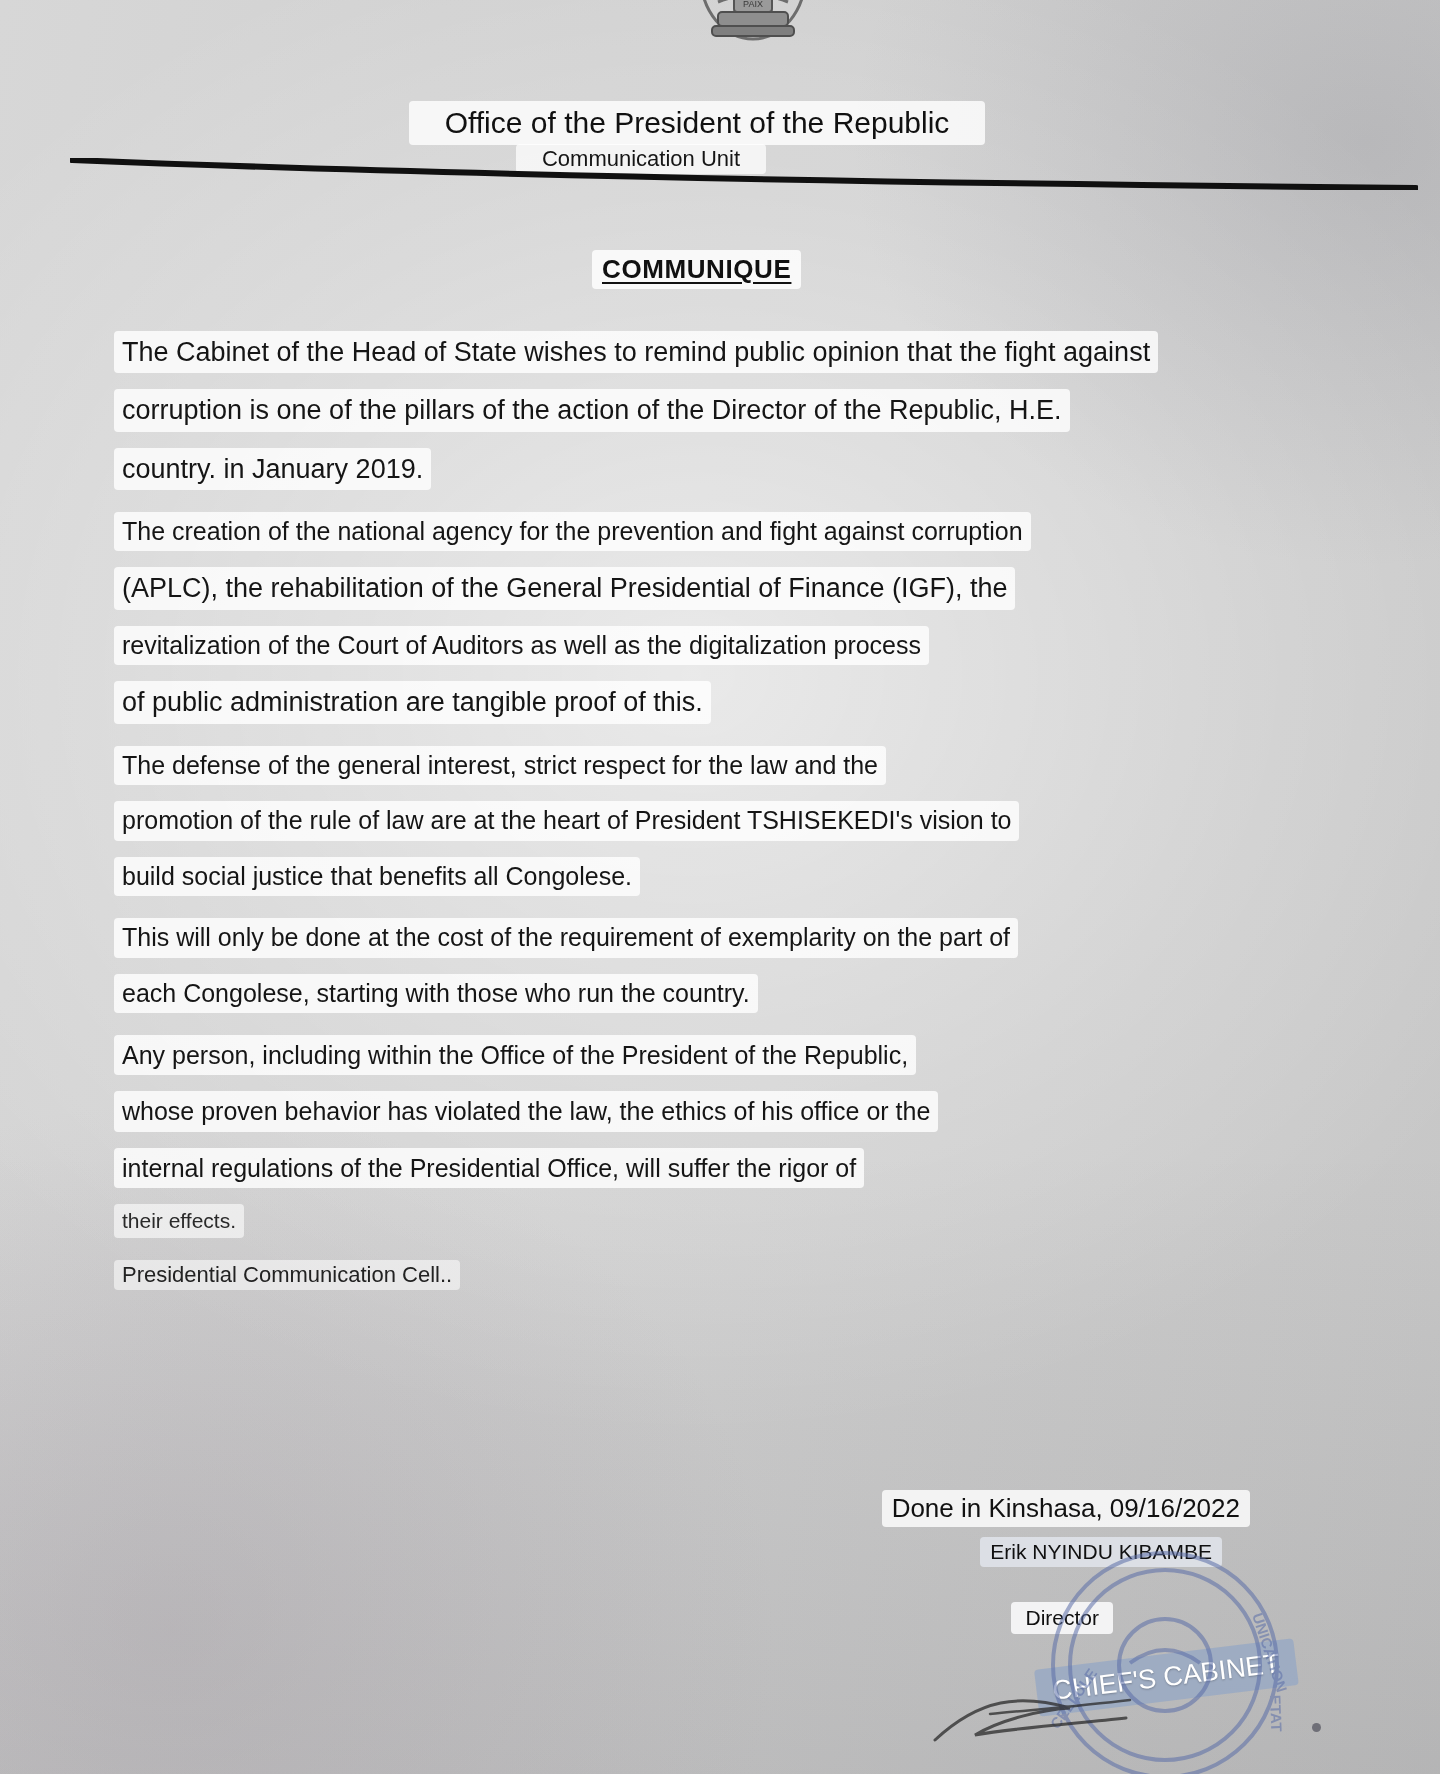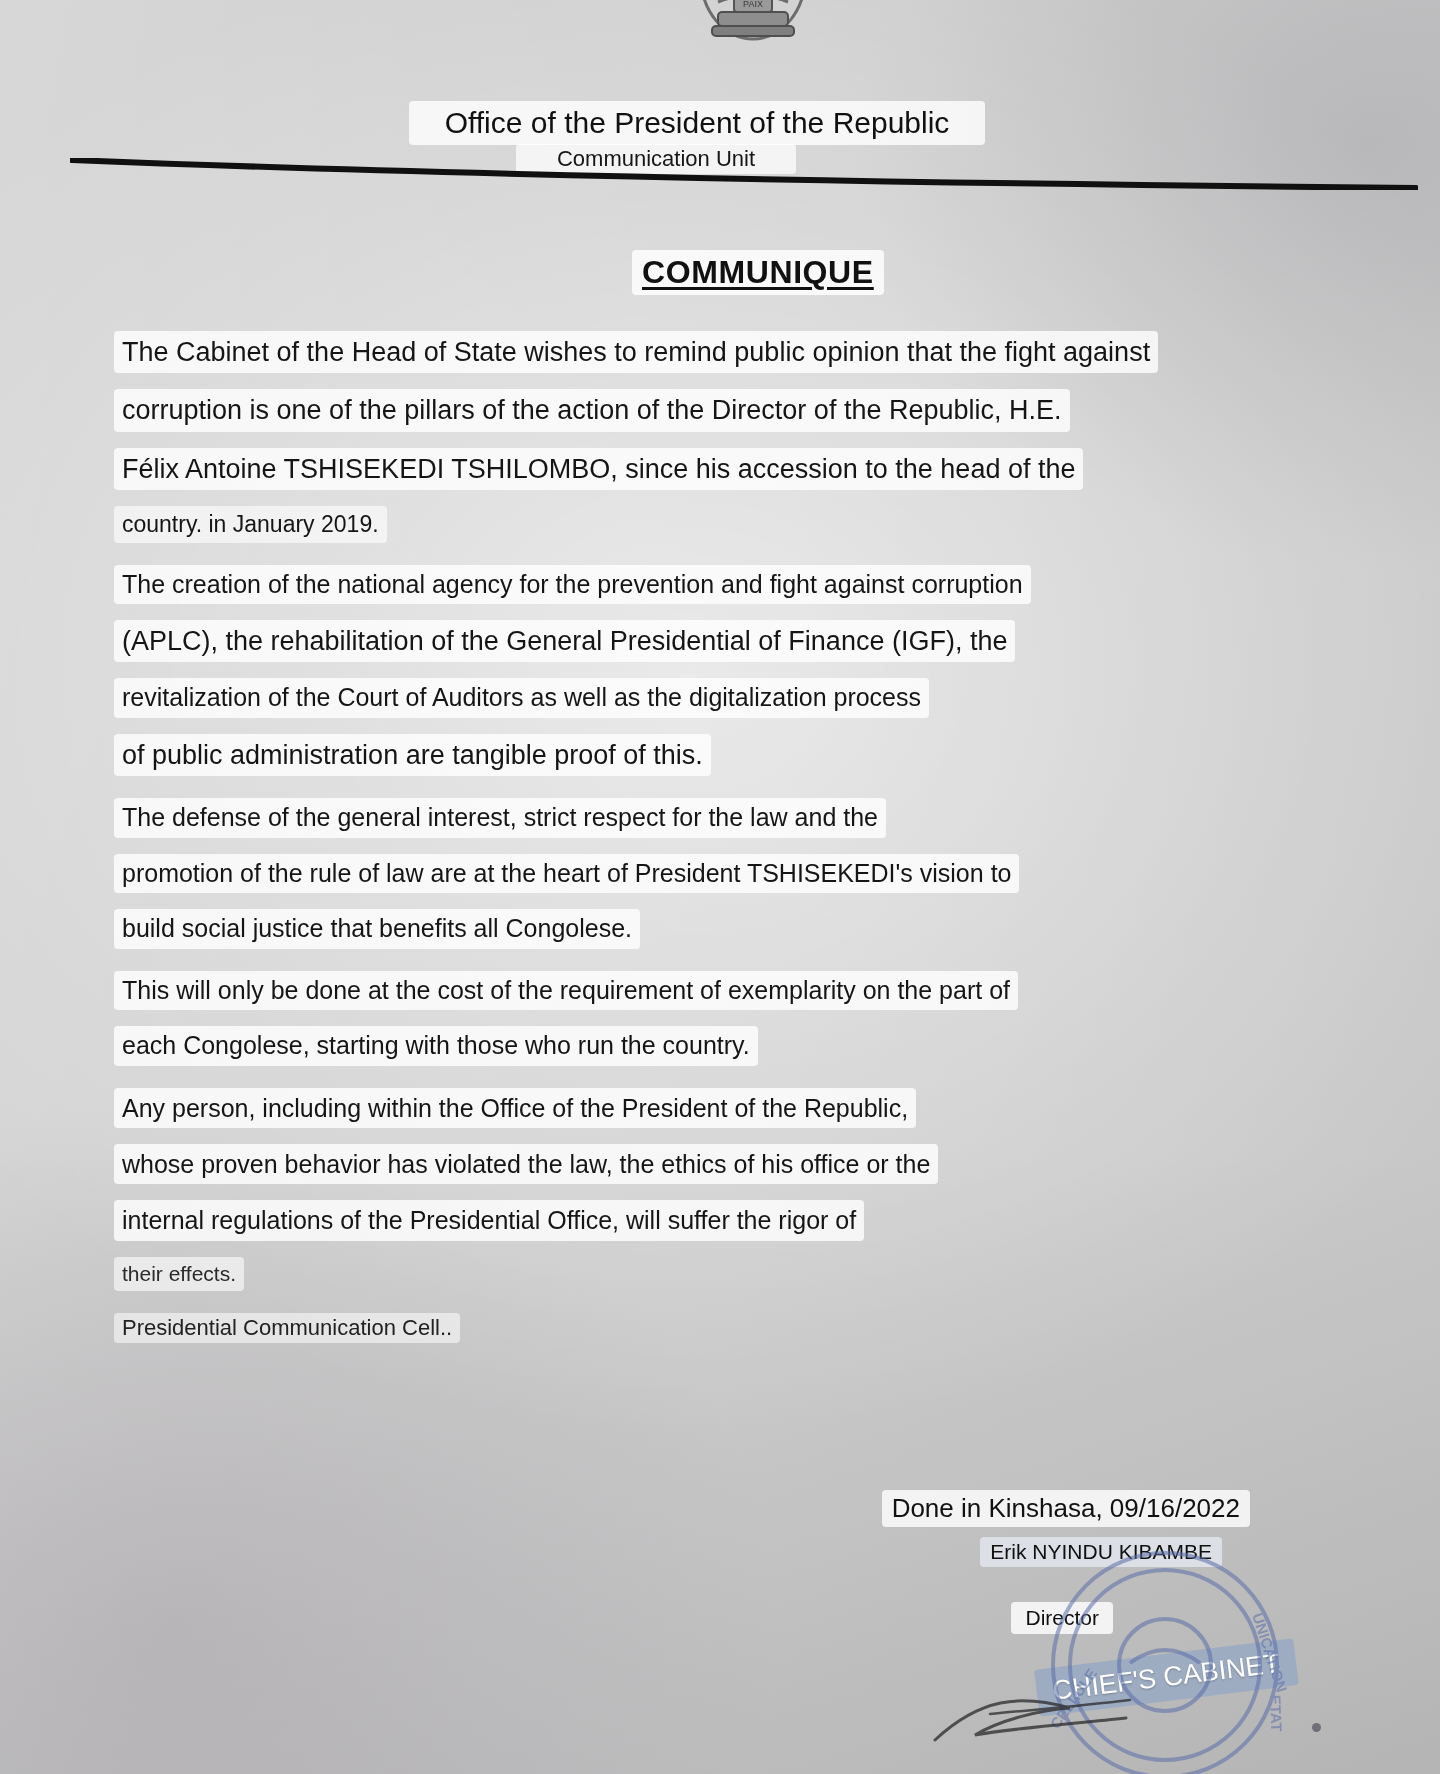--- a/index.html
+++ b/index.html
@@ -56,21 +56,21 @@
     color: #111;
     background: rgba(255,255,255,0.80);
     border-radius: 4px;
     padding: 3px 6px;
     box-sizing: border-box;
   }
   .header-sub {
     position: absolute;
     left: 516px;
     top: 144px;
-    width: 280px;
+    width: 250px;
     text-align: center;
     font-size: 22px;
     color: #161616;
     background: rgba(255,255,255,0.72);
     border-radius: 4px;
     padding: 2px 6px;
     box-sizing: border-box;
   }
 
   .rule {
@@ -81,30 +81,29 @@
     height: 32px;
     overflow: visible;
   }
   .rule svg { display: block; }
 
   
   .communique {
     position: absolute;
     left: 592px;
     top: 250px;
-    font-size: 32px;
+    font-size: 26px;
     font-weight: bold;
     letter-spacing: 0.6px;
     color: #111;
     background: rgba(255,255,255,0.82);
     border-radius: 4px;
     padding: 4px 10px;
     text-decoration: underline;
     text-underline-offset: 4px;
-    margin-left: 40px;
   }
 
   
   .body {
     position: absolute;
     left: 114px;
     top: 315px;
     width: 1230px;
   }
   .para { margin-bottom: 22px; }
@@ -237,21 +236,20 @@
   </svg>
 </div>
 
 <div class="communique">COMMUNIQUE</div>
 
 <div class="body">
 
   <div class="para p1">
     <span class="line">The Cabinet of the Head of State wishes to remind public opinion that the fight against</span>
     <span class="line">corruption is one of the pillars of the action of the Director of the Republic, H.E.</span>
-    <span class="line">Félix Antoine TSHISEKEDI TSHILOMBO, since his accession to the head of the</span>
     <span class="line">country. in January 2019.</span>
   </div>
 
 
   <div class="para p3">
     <span class="line">The creation of the national agency for the prevention and fight against corruption</span>
     <span class="line">(APLC), the rehabilitation of the General Presidential of Finance (IGF), the</span>
     <span class="line">revitalization of the Court of Auditors as well as the digitalization process</span>
     <span class="line">of public administration are tangible proof of this.</span>
   </div>

